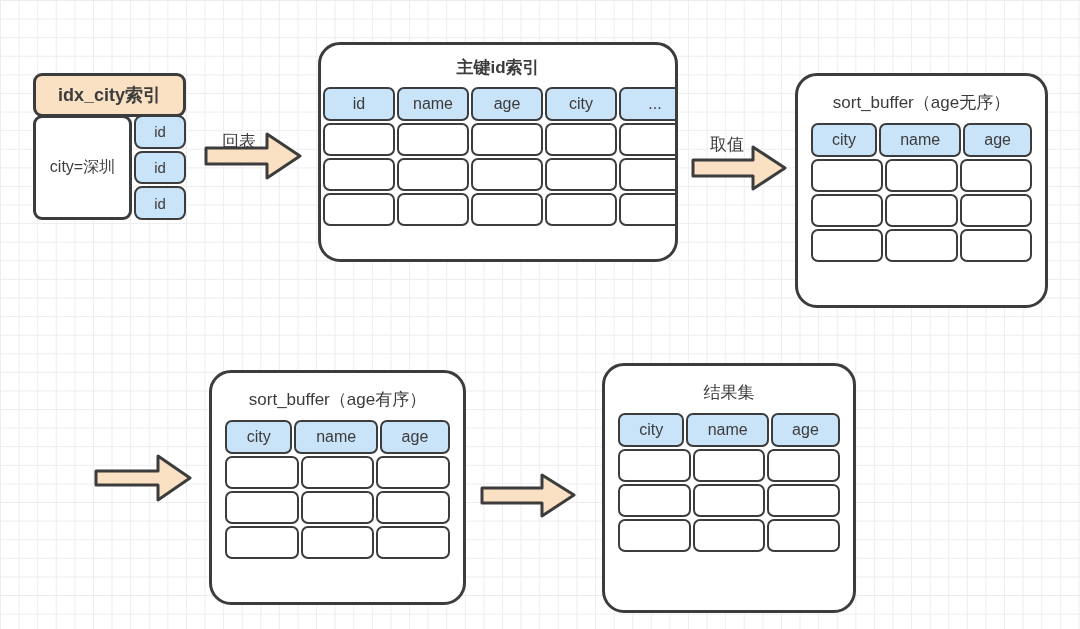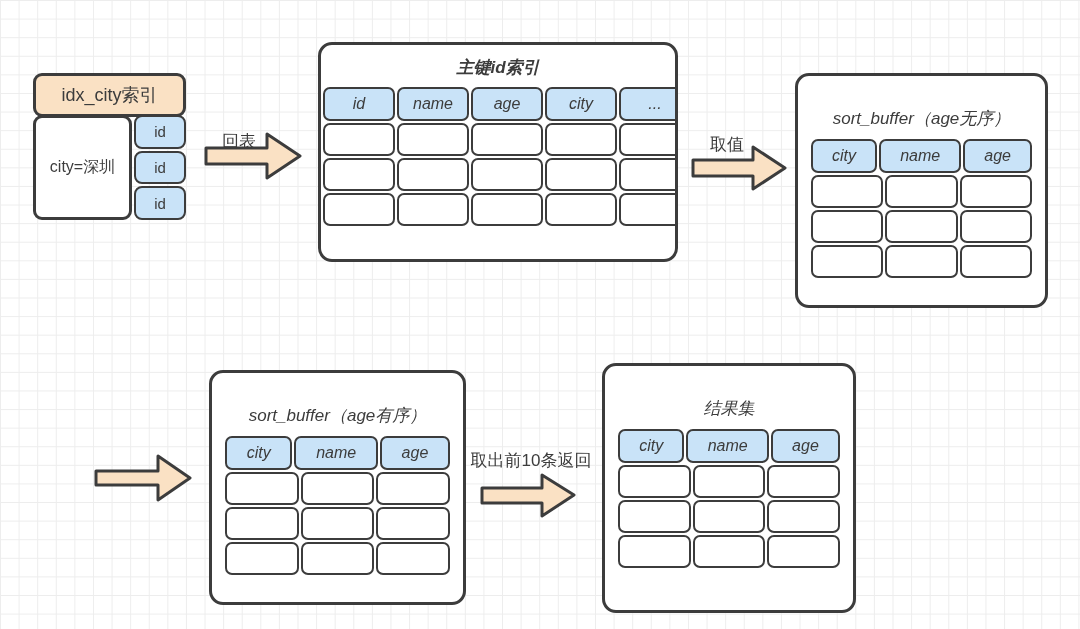--- a/index.html
+++ b/index.html
@@ -9,47 +9,47 @@
     --grid:#EDEDED;
   }
   html,body{margin:0;padding:0;}
   body{font-family:"Liberation Sans",sans-serif;color:var(--ink);}
   .canvas{
     position:relative;width:1080px;height:629px;overflow:hidden;background-color:#fff;
     background-image:linear-gradient(var(--grid) 1px, transparent 1px),
                      linear-gradient(90deg, var(--grid) 1px, transparent 1px);
     background-size:18.6px 18.6px;
   }
-  .box{position:absolute;background:#fff;border:3px solid var(--ink);border-radius:14px;box-sizing:border-box;font-style:italic;}
+  .box{position:absolute;background:#fff;border:3px solid var(--ink);border-radius:22px;box-sizing:border-box;}
   .box-title{text-align:center;font-size:17px;white-space:nowrap;}
   .trow{display:flex;gap:2px;margin-bottom:2px;}
   .cell{border:2.5px solid var(--ink);border-radius:7px;background:#fff;height:33px;box-sizing:border-box;
         display:flex;align-items:center;justify-content:center;font-size:16px;flex:1 1 auto;}
   .cell.head{background:var(--blue);height:34px;}
 
   
   #idx{position:absolute;left:33px;top:73px;width:153px;}
   #idx .idx-header{height:44px;background:var(--peach);border:3px solid var(--ink);border-radius:9px;
-        display:flex;align-items:center;justify-content:center;font-weight:normal;font-size:18px;
+        display:flex;align-items:center;justify-content:center;font-weight:bold;font-size:18px;
         position:relative;z-index:2;box-sizing:border-box;}
   #idx .idx-body{display:flex;margin-top:-2px;gap:2px;}
   .cond-cell{flex:1;background:#fff;border:3px solid var(--ink);border-radius:9px;height:105px;
         display:flex;align-items:center;justify-content:center;font-size:16px;box-sizing:border-box;}
   .id-col{width:52px;display:flex;flex-direction:column;gap:2px;height:105px;}
   .id-cell{flex:1;background:var(--blue);border:2.5px solid var(--ink);border-radius:8px;
         display:flex;align-items:center;justify-content:center;font-size:15px;box-sizing:border-box;}
 
   
   #primary{left:318px;top:42px;width:360px;height:220px;overflow:hidden;}
   #primary .box-title{height:42px;line-height:46px;font-weight:bold;}
   #primary .tbody{margin-left:2px;width:372px;}
   #primary .cell{flex:0 0 72px;width:72px;}
 
   
-  .sb{padding:16px 13px;overflow:hidden;}
+  .sb{padding:0 13px;overflow:hidden;}
   .sb .box-title{height:47px;line-height:53px;}
   #sb1{left:795px;top:73px;width:253px;height:235px;}
   #sb2{left:209px;top:370px;width:257px;height:235px;}
   #result{left:602px;top:363px;width:254px;height:250px;}
 
   
   .arrow-label{position:absolute;font-size:17px;color:var(--ink);white-space:nowrap;text-align:center;}
   .block-arrow{position:absolute;}
   .block-arrow polygon{fill:var(--peach);stroke:var(--ink);stroke-width:3;stroke-linejoin:round;}
 </style>
@@ -159,21 +159,20 @@
       <div class="cell"></div>
       <div class="cell"></div>
     </div>
     <div class="trow">
       <div class="cell"></div>
       <div class="cell"></div>
       <div class="cell"></div>
     </div>
   </div>
 
-  <div class="arrow-label" style="left:456px;top:449px;width:150px;">取出前10条返回</div>
   <svg class="block-arrow" style="left:480px;top:473px;" width="97" height="45" viewBox="0 0 97 45">
     <polygon points="2,15 62,15 62,2 94,22 62,43 62,30 2,30"></polygon>
   </svg>
 
   <div class="box sb" id="result">
     <div class="box-title">结果集</div>
     <div class="trow">
       <div class="cell head">city</div>
       <div class="cell head">name</div>
       <div class="cell head">age</div>

